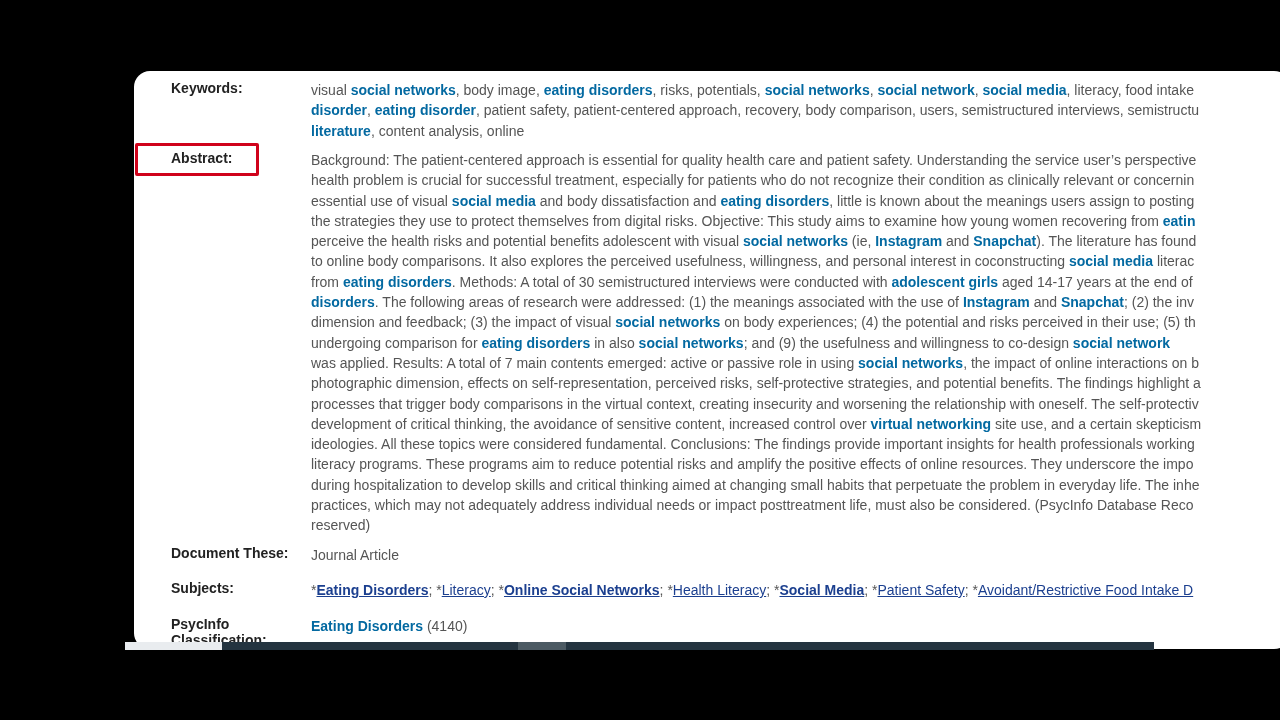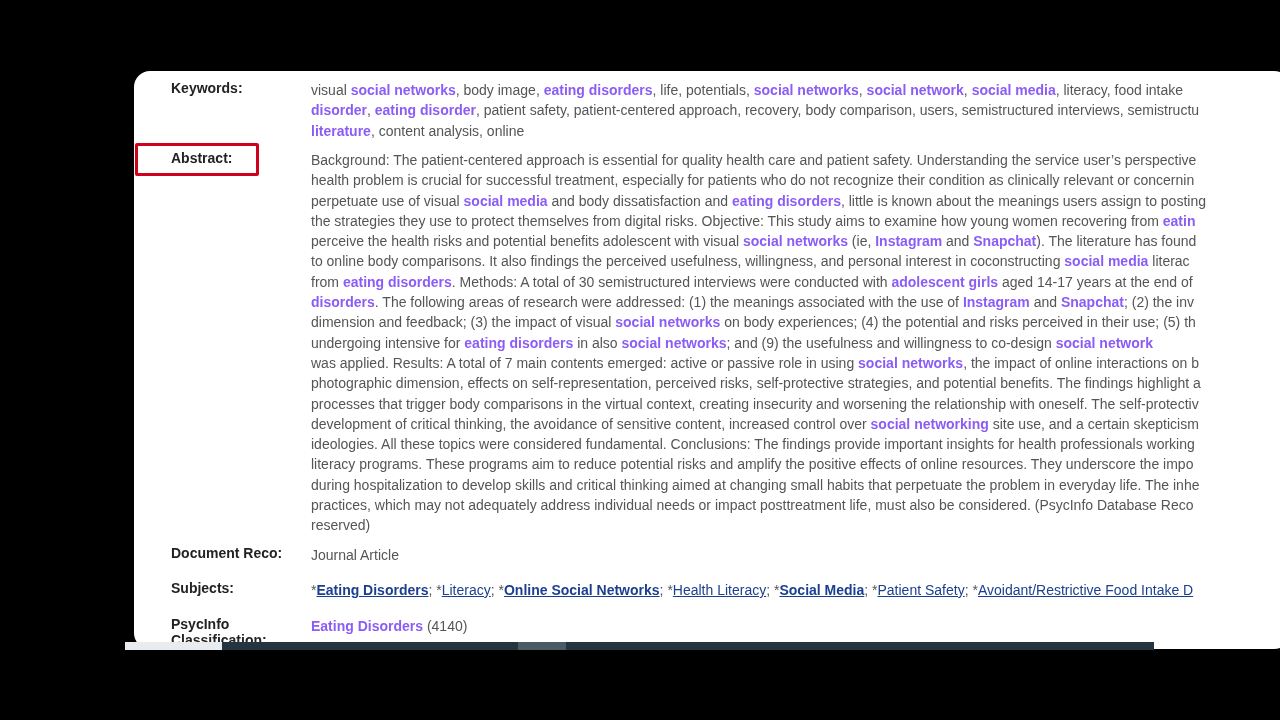--- a/index.html
+++ b/index.html
@@ -12,21 +12,21 @@
     background:#fff; overflow:hidden;border-radius:16px;
   }
   .row { position:absolute; left:0; width:100%; }
   .label {
     position:absolute; left:37px; font-weight:bold; font-size:14px; color:#222;
   }
   .value {
     position:absolute; left:177px; width:1100px; font-size:14px; color:#555; line-height:20.3px;
     white-space:nowrap;
   }
-  .value b { color:#8b5cf6; }
+  .value b { color:#0369a1; }
   .value .line { display:block; }
   .hl-box {
     position:absolute; left:1px; top:72px; width:124px; height:33px;
     border:3px solid #d0021b; border-radius:2px; box-sizing:border-box;
   }
   a.subj { color:#1b3f8f; text-decoration:underline; }
   a.subj.strong { font-weight:bold; }
   .ast { color:#555; }
   .bottom-bar {
     position:absolute; left:125px; top:642px; width:1029px; height:8px;
@@ -36,55 +36,55 @@
   .bottom-bar .thumb { position:absolute; left:393px; top:0; width:48px; height:8px; background:#4c5a63; }
 </style>
 </head>
 <body>
 
 <div class="frame">
 
   <div class="row" style="top:9px;">
     <div class="label">Keywords:</div>
     <div class="value" id="kw">
-        <span class="line"><span>visual </span><b>social networks</b><span>, body image, </span><b>eating disorders</b><span>, life, potentials, </span><b>social networks</b><span>, </span><b>social network</b><span>, </span><b>social media</b><span>, literacy, food intake</span></span>
+        <span class="line"><span>visual </span><b>social networks</b><span>, body image, </span><b>eating disorders</b><span>, risks, potentials, </span><b>social networks</b><span>, </span><b>social network</b><span>, </span><b>social media</b><span>, literacy, food intake</span></span>
         <span class="line"><b>disorder</b><span>, </span><b>eating disorder</b><span>, patient safety, patient-centered approach, recovery, body comparison, users, semistructured interviews, semistructu</span></span>
         <span class="line"><b>literature</b><span>, content analysis, online</span></span>
       </div>
   </div>
 
   <div class="hl-box"></div>
 
   <div class="row" style="top:79px;">
     <div class="label">Abstract:</div>
     <div class="value" id="abs">
         <span class="line"><span>Background: The patient-centered approach is essential for quality health care and patient safety. Understanding the service user’s perspective</span></span>
         <span class="line"><span>health problem is crucial for successful treatment, especially for patients who do not recognize their condition as clinically relevant or concernin</span></span>
-        <span class="line"><span>perpetuate use of visual </span><b>social media</b><span> and body dissatisfaction and </span><b>eating disorders</b><span>, little is known about the meanings users assign to posting</span></span>
+        <span class="line"><span>essential use of visual </span><b>social media</b><span> and body dissatisfaction and </span><b>eating disorders</b><span>, little is known about the meanings users assign to posting</span></span>
         <span class="line"><span>the strategies they use to protect themselves from digital risks. Objective: This study aims to examine how young women recovering from </span><b>eatin</b></span>
         <span class="line"><span>perceive the health risks and potential benefits adolescent with visual </span><b>social networks</b><span> (ie, </span><b>Instagram</b><span> and </span><b>Snapchat</b><span>). The literature has found</span></span>
-        <span class="line"><span>to online body comparisons. It also findings the perceived usefulness, willingness, and personal interest in coconstructing </span><b>social media</b><span> literac</span></span>
+        <span class="line"><span>to online body comparisons. It also explores the perceived usefulness, willingness, and personal interest in coconstructing </span><b>social media</b><span> literac</span></span>
         <span class="line"><span>from </span><b>eating disorders</b><span>. Methods: A total of 30 semistructured interviews were conducted with </span><b>adolescent girls</b><span> aged 14-17 years at the end of</span></span>
         <span class="line"><b>disorders</b><span>. The following areas of research were addressed: (1) the meanings associated with the use of </span><b>Instagram</b><span> and </span><b>Snapchat</b><span>; (2) the inv</span></span>
         <span class="line"><span>dimension and feedback; (3) the impact of visual </span><b>social networks</b><span> on body experiences; (4) the potential and risks perceived in their use; (5) th</span></span>
-        <span class="line"><span>undergoing intensive for </span><b>eating disorders</b><span> in also </span><b>social networks</b><span>; and (9) the usefulness and willingness to co-design </span><b>social network</b></span>
+        <span class="line"><span>undergoing comparison for </span><b>eating disorders</b><span> in also </span><b>social networks</b><span>; and (9) the usefulness and willingness to co-design </span><b>social network</b></span>
         <span class="line"><span>was applied. Results: A total of 7 main contents emerged: active or passive role in using </span><b>social networks</b><span>, the impact of online interactions on b</span></span>
         <span class="line"><span>photographic dimension, effects on self-representation, perceived risks, self-protective strategies, and potential benefits. The findings highlight a</span></span>
         <span class="line"><span>processes that trigger body comparisons in the virtual context, creating insecurity and worsening the relationship with oneself. The self-protectiv</span></span>
-        <span class="line"><span>development of critical thinking, the avoidance of sensitive content, increased control over </span><b>social networking</b><span> site use, and a certain skepticism</span></span>
+        <span class="line"><span>development of critical thinking, the avoidance of sensitive content, increased control over </span><b>virtual networking</b><span> site use, and a certain skepticism</span></span>
         <span class="line"><span>ideologies. All these topics were considered fundamental. Conclusions: The findings provide important insights for health professionals working</span></span>
         <span class="line"><span>literacy programs. These programs aim to reduce potential risks and amplify the positive effects of online resources. They underscore the impo</span></span>
         <span class="line"><span>during hospitalization to develop skills and critical thinking aimed at changing small habits that perpetuate the problem in everyday life. The inhe</span></span>
         <span class="line"><span>practices, which may not adequately address individual needs or impact posttreatment life, must also be considered. (PsycInfo Database Reco</span></span>
         <span class="line"><span>reserved)</span></span>
       </div>
   </div>
 
   <div class="row" style="top:474px;">
-    <div class="label">Document Reco:</div>
+    <div class="label">Document These:</div>
     <div class="value">Journal Article</div>
   </div>
 
   <div class="row" style="top:509px;">
     <div class="label">Subjects:</div>
     <div class="value" id="subj"><span class="ast">*</span><a class="subj strong">Eating Disorders</a><span class="ast">; </span><span class="ast">*</span><a class="subj">Literacy</a><span class="ast">; </span><span class="ast">*</span><a class="subj strong">Online Social Networks</a><span class="ast">; </span><span class="ast">*</span><a class="subj">Health Literacy</a><span class="ast">; </span><span class="ast">*</span><a class="subj strong">Social Media</a><span class="ast">; </span><span class="ast">*</span><a class="subj">Patient Safety</a><span class="ast">; </span><span class="ast">*</span><a class="subj">Avoidant/Restrictive Food Intake D</a></div>
   </div>
 
   <div class="row" style="top:545px;">
     <div class="label">

